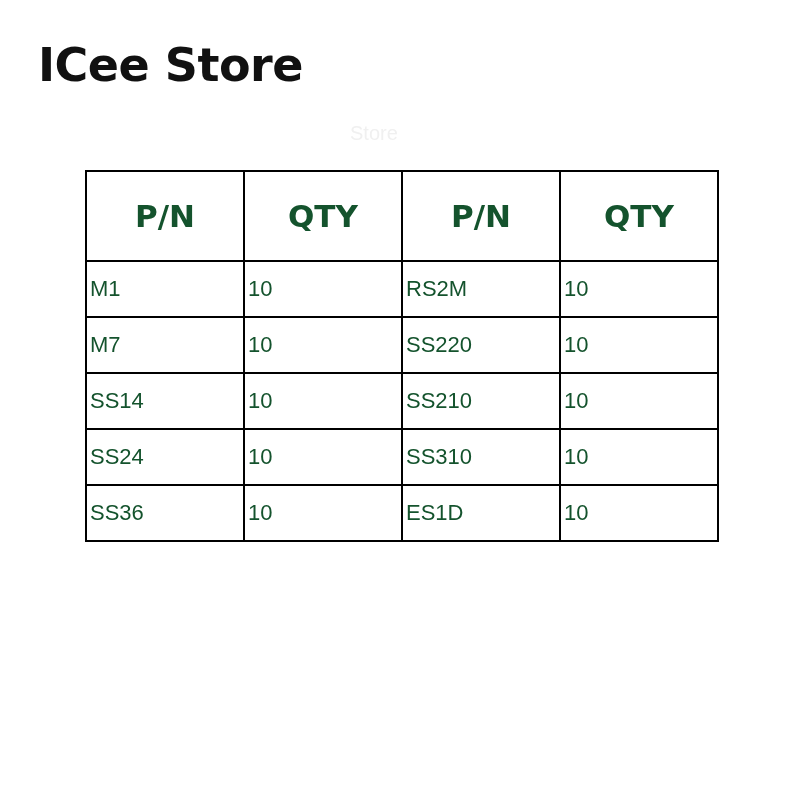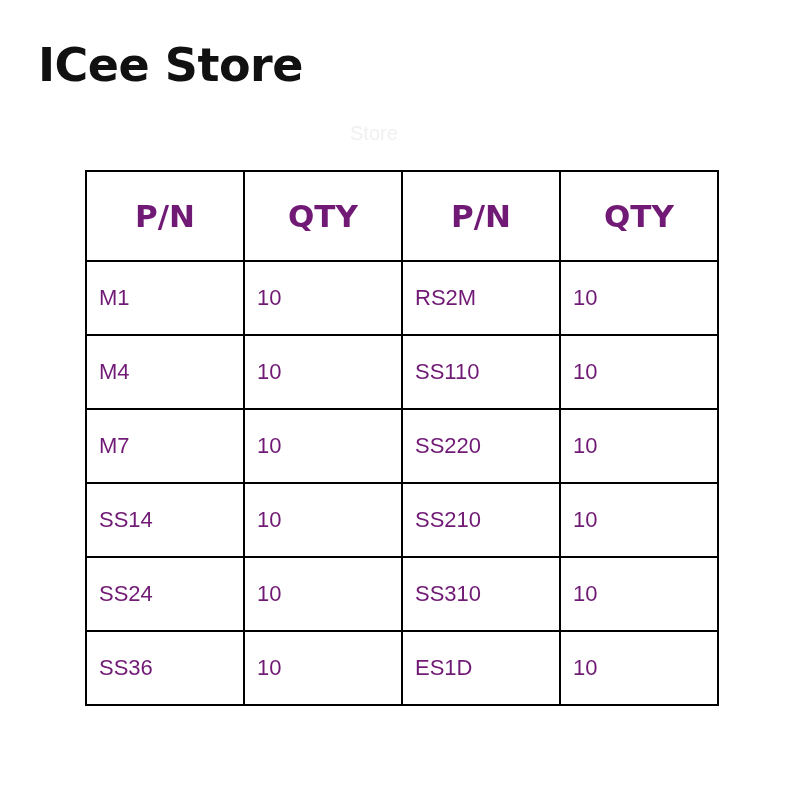--- a/index.html
+++ b/index.html
@@ -47,35 +47,35 @@
   }
   table.parts {
     border-collapse: collapse;
     width: 632px;
     table-layout: fixed;
     background: #ffffff;
   }
   table.parts th,
   table.parts td {
     border: 2px solid #000000;
-    color: #701a75;
+    color: #14532d;
     font-family: "Liberation Sans", sans-serif;
   }
   table.parts th {
     font-size: 31px;
     font-weight: bold;
     height: 88px;
     padding: 0;
     font-family: "DejaVu Sans", sans-serif;
   }
   table.parts td {
     font-size: 22px;
     font-weight: normal;
     height: 48px;
-    padding: 12px;
+    padding: 3px;
   }
   table.parts col.c0 { width: 158px; }
   table.parts col.c1 { width: 158px; }
   table.parts col.c2 { width: 158px; }
   table.parts col.c3 { width: 158px; }
 </style>
 </head>
 <body>
 
 <div class="page">
@@ -101,26 +101,20 @@
         </tr>
       </thead>
       <tbody>
         <tr>
           <td>M1</td>
           <td>10</td>
           <td>RS2M</td>
           <td>10</td>
         </tr>
         <tr>
-          <td>M4</td>
-          <td>10</td>
-          <td>SS110</td>
-          <td>10</td>
-        </tr>
-        <tr>
           <td>M7</td>
           <td>10</td>
           <td>SS220</td>
           <td>10</td>
         </tr>
         <tr>
           <td>SS14</td>
           <td>10</td>
           <td>SS210</td>
           <td>10</td>

